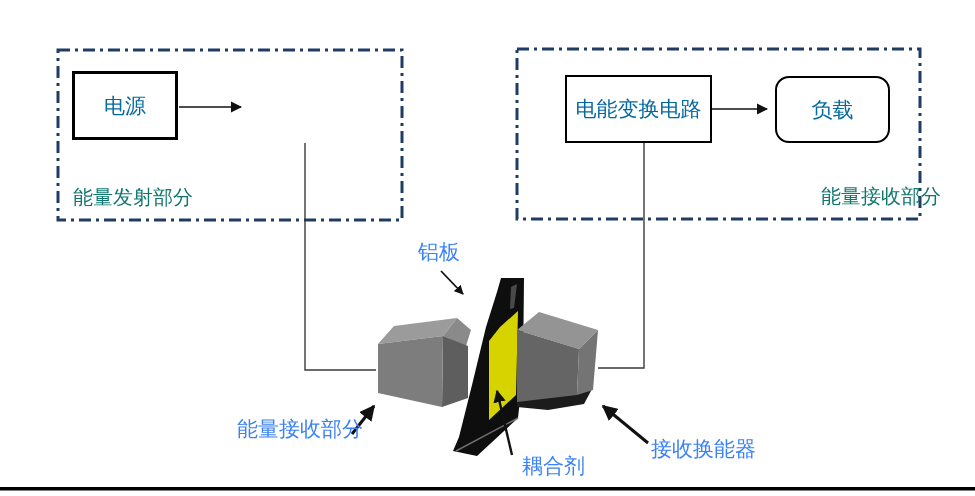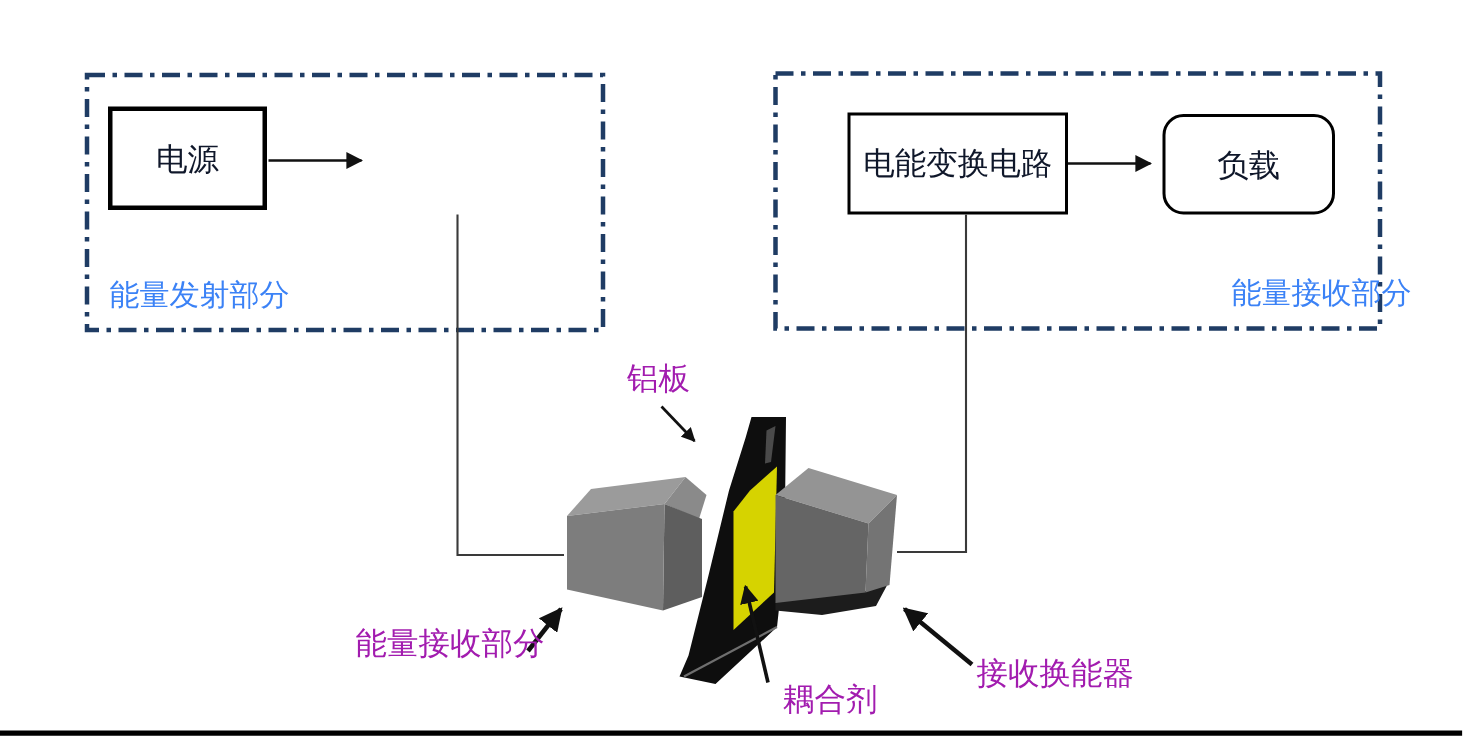--- a/index.html
+++ b/index.html
@@ -1,23 +1,23 @@
 <!DOCTYPE html>
 <html><head>
 <meta charset="utf-8">
 <style>
   html,body{margin:0;padding:0;background:#fff;}
   #canvas{position:relative;width:975px;height:496px;background:#fff;overflow:hidden;
           font-family:"Liberation Serif","DejaVu Serif",serif;}
   #scene{position:absolute;left:0;top:0;}
-  .lbl{position:absolute;color:#3b82f6;white-space:nowrap;line-height:1.1;}
+  .lbl{position:absolute;color:#0f766e;white-space:nowrap;line-height:1.1;}
   .sec-lbl{font-size:20px;}
-  .anno-lbl{font-size:21px;color:#a21caf;}
+  .anno-lbl{font-size:21px;color:#3b82f6;}
   .blk{position:absolute;border:2px solid #000;background:#fff;box-sizing:border-box;
-       display:flex;align-items:center;justify-content:center;font-size:21px;color:#0f172a;}
+       display:flex;align-items:center;justify-content:center;font-size:21px;color:#0369a1;}
   .blk.thick{border-width:3px;}
 </style>
 </head>
 <body>
 
 <div id="canvas">
 
   <svg id="scene" width="975" height="496" viewBox="0 0 975 496">
     <defs>
       <marker id="ah" viewBox="0 0 10 10" refX="9" refY="5" markerWidth="7" markerHeight="7" orient="auto">

